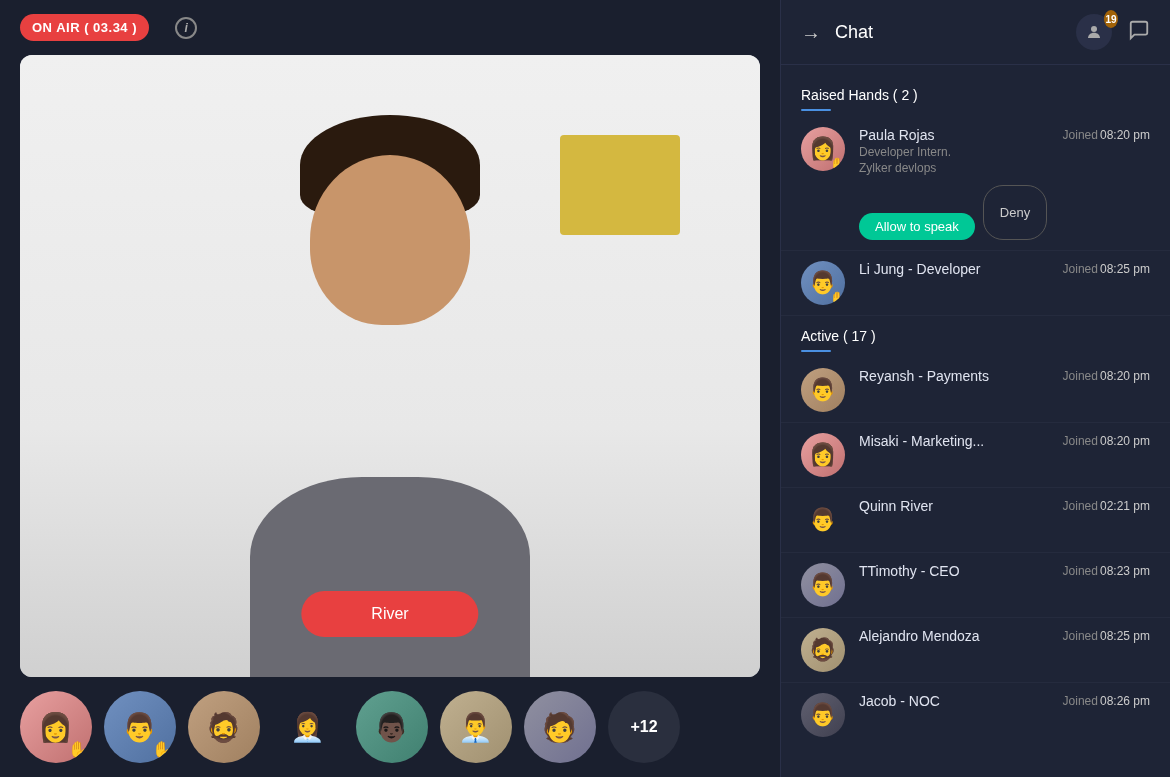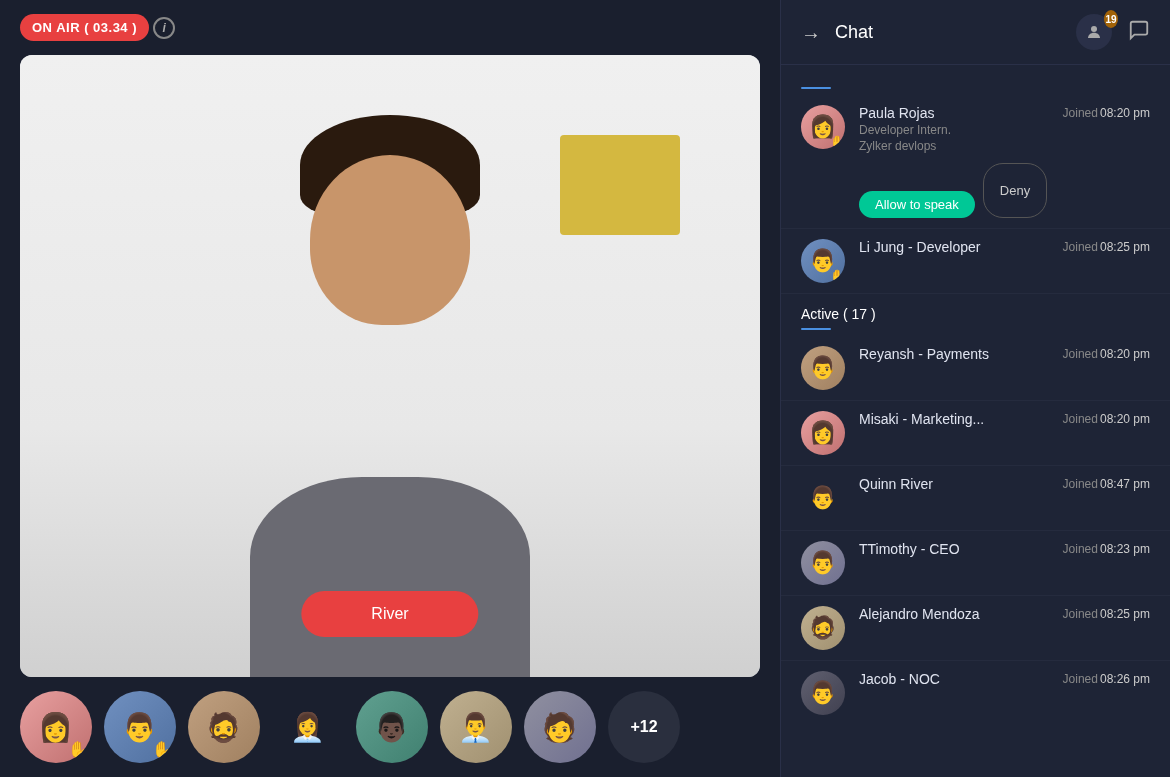--- a/index.html
+++ b/index.html
@@ -20,21 +20,21 @@
       position: relative;
       display: flex;
       flex-direction: column;
     }
 
     
     .top-bar {
       display: flex;
       align-items: center;
       padding: 14px 20px;
-      gap: 4px;
+      gap: 26px;
     }
     .on-air-badge {
       background: #e84040;
       color: #fff;
       font-size: 13px;
       font-weight: 600;
       padding: 6px 12px;
       border-radius: 20px;
       letter-spacing: 0.5px;
     }
@@ -447,20 +447,21 @@
         <svg width="22" height="22" viewBox="0 0 24 24" fill="none" stroke="#aaa" stroke-width="2">
           <path d="M21 15a2 2 0 01-2 2H7l-4 4V5a2 2 0 012-2h14a2 2 0 012 2z"></path>
         </svg>
       </div>
     </div>
   </div>
 
   <div class="participants-list">
 
     <div class="section-header">
+      <div class="section-title">Raised Hands ( 2 )</div>
       <div class="section-divider"></div>
     </div>
 
     <div class="participant-item">
       <div class="p-avatar av-pink">
         <div style="font-size:22px; display:flex; align-items:center; justify-content:center; height:100%;">👩</div>
         <div class="p-hand-badge">✋</div>
       </div>
       <div class="p-info">
         <div class="p-name-row">
@@ -532,21 +533,21 @@
 
     <div class="participant-item">
       <div class="p-avatar av-gray">
         <div style="font-size:22px; display:flex; align-items:center; justify-content:center; height:100%;">👨</div>
       </div>
       <div class="p-info">
         <div class="p-name-row">
           <span class="p-name">Quinn River</span>
           <div class="p-status">
             <span class="p-joined">Joined</span>
-            <span class="p-time">08:47 pm</span>
+            <span class="p-time">02:21 pm</span>
           </div>
         </div>
       </div>
     </div>
 
     <div class="participant-item">
       <div class="p-avatar av-med">
         <div style="font-size:22px; display:flex; align-items:center; justify-content:center; height:100%;">👨</div>
       </div>
       <div class="p-info">

